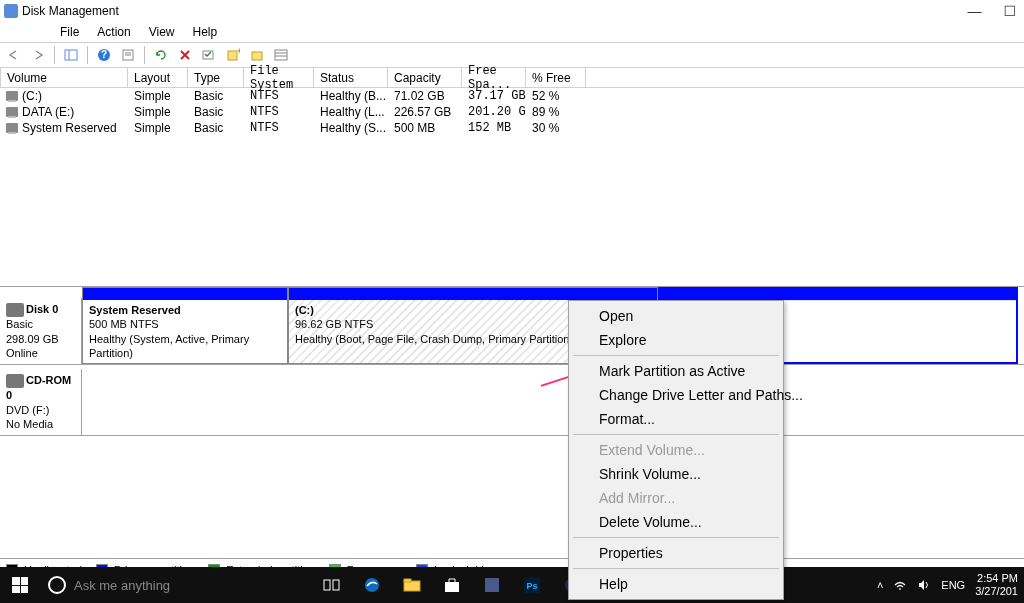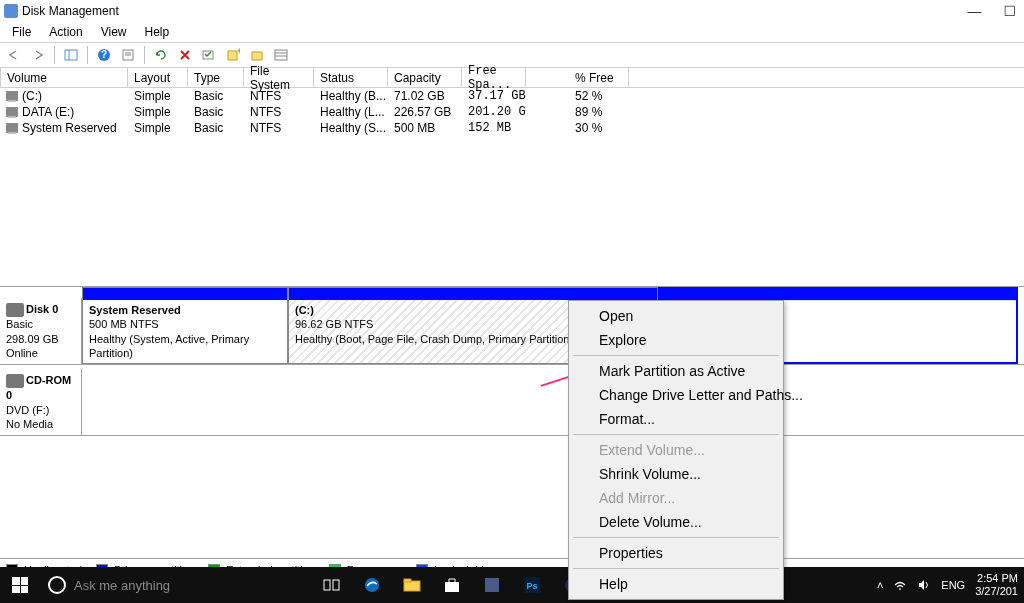--- a/index.html
+++ b/index.html
@@ -6,40 +6,40 @@
 html, body { width: 1024px; height: 603px; overflow: hidden; background: #fff; }
 .window { display: flex; flex-direction: column; height: 100%; }
 
 
 .titlebar { height: 22px; display: flex; align-items: center; padding: 0 4px; font-size: 12px; }
 .titlebar .icon { width: 14px; height: 14px; margin-right: 4px; background: #5a8bd8; border-radius: 2px; display:inline-block; position:relative;}
 .titlebar .winctrl { margin-left: auto; display: flex; gap: 14px; font-size: 14px; color:#333; }
 .titlebar .winctrl span { cursor: pointer; padding:0 4px;}
 
 
-.menubar { height: 20px; display: flex; align-items: center; padding: 0 4px; font-size: 12px; gap: 2px; }
+.menubar { height: 20px; display: flex; align-items: center; padding: 0 4px; font-size: 12px; gap: 2px; margin-left: 48px; }
 .menubar span { padding: 2px 8px; cursor: pointer; }
 
 
 .toolbar { height: 26px; display: flex; align-items: center; padding: 0 3px; border-top:1px solid #d0d0d0; border-bottom:1px solid #d0d0d0; gap:2px; }
 .tbtn { width: 22px; height: 22px; border:1px solid transparent; display:flex; align-items:center; justify-content:center; font-size:12px; cursor:pointer; color:#333;}
 .tsep { width:1px; height:18px; background:#c0c0c0; margin:0 3px;}
 .tbtn.disabled{ color:#aaa; cursor:default;}
 
 
 .volpane { flex: 0 0 auto; }
 .volheader { display:flex; height:20px; border-bottom:1px solid #d0d0d0; font-size:12px; background:#fff;}
 .volheader .col { border-right:1px solid #d0d0d0; padding:2px 6px; display:flex; align-items:center; cursor:pointer; background:#fff;}
 .volheader .col:first-child{border-left:1px solid #d0d0d0;}
 .volbody { font-size:12px; }
 .volrow { display:flex; height:16px; align-items:center;}
 .volrow .col { padding:0 6px; display:flex; align-items:center; overflow:hidden; white-space:nowrap;}
 .diskicon { width:12px; height:10px; background:#888; border-radius:1px; margin-right:4px; position:relative; flex:0 0 auto;}
 .diskicon:after{content:''; position:absolute; bottom:-1px; left:2px; width:8px; height:2px; background:#bbb;}
-.c-vol{width:128px;} .c-lay{width:60px;} .c-typ{width:56px;} .c-fs{width:70px;} .c-st{width:74px;} .c-cap{width:74px;} .c-fsp{width:64px;font-family:Liberation Mono, monospace;} .c-fpc{width:60px;margin-left:43px;}
+.c-vol{width:128px;} .c-lay{width:60px;} .c-typ{width:56px;} .c-fs{width:70px;font-family:Liberation Mono, monospace;} .c-st{width:74px;} .c-cap{width:74px;} .c-fsp{width:64px;font-family:Liberation Mono, monospace;} .c-fpc{width:60px;}
 .volspacer{ height:150px; }
 
 
 .gpane { border-top:1px solid #a0a0a0; }
 .diskrow { display:flex; min-height:70px;align-items:flex-end; }
 .diskhdr { width:82px; border-right:1px solid #a0a0a0; border-bottom:1px solid #a0a0a0; padding:4px 6px; font-size:11px; line-height:1.3; position:relative;}
 .diskhdr .dicon{ width:18px; height:14px; background:#777; display:inline-block; margin-right:2px; vertical-align:middle; border-radius:2px;}
 .diskbody { flex:1; display:flex; border-bottom:1px solid #a0a0a0; padding:0; }
 .partwrap{ display:flex; flex-direction:column; border:1px solid #888; margin:0; }
 .partbar{ height:12px; background:#0008ff;}

